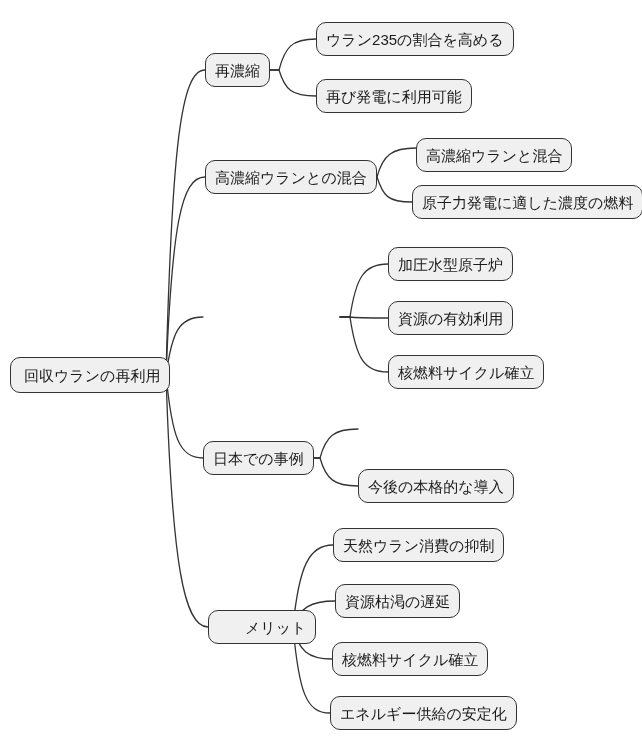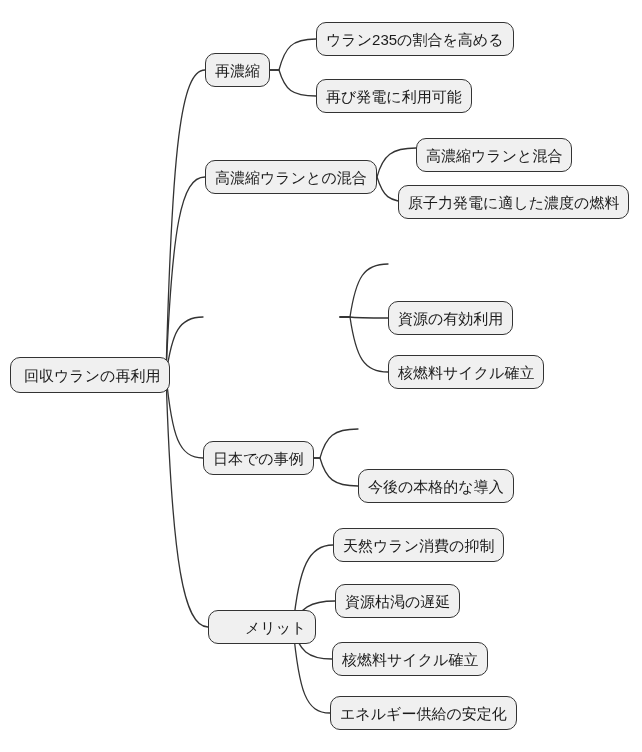--- a/index.html
+++ b/index.html
@@ -81,22 +81,23 @@
 
   <div class="node" style="left:205px; top:53px;text-align:right;">再濃縮</div>
   <div class="node" style="left:205px; top:160px;">高濃縮ウランとの混合</div>
   <div class="node" style="left:203px; top:441px;">日本での事例</div>
   <div class="node" style="left:208px; top:610px;padding-left:36px;">メリット</div>
 
   <div class="node" style="left:316px; top:22px;">ウラン235の割合を高める</div>
   <div class="node" style="left:316px; top:79px;">再び発電に利用可能</div>
 
   <div class="node" style="left:416px; top:131px;margin-top:7px;">高濃縮ウランと混合</div>
-  <div class="node" style="left:398px; top:185px;">原子力発電に適した濃度の燃料</div>
+  <div class="node" style="left:412px; top:185px;">原子力発電に適した濃度の燃料</div>
 
+  <div class="node" style="left:388px; top:247px;">加圧水型原子炉</div>
   <div class="node" style="left:388px; top:301px;">資源の有効利用</div>
   <div class="node" style="left:388px; top:355px;">核燃料サイクル確立</div>
 
   <div class="node" style="left:333px; top:528px;">天然ウラン消費の抑制</div>
 
   <div class="node" style="left:358px; top:469px;">今後の本格的な導入</div>
   <div class="node" style="left:335px; top:584px;">資源枯渇の遅延</div>
   <div class="node" style="left:332px; top:642px;">核燃料サイクル確立</div>
   <div class="node" style="left:330px; top:696px;">エネルギー供給の安定化</div>
 

